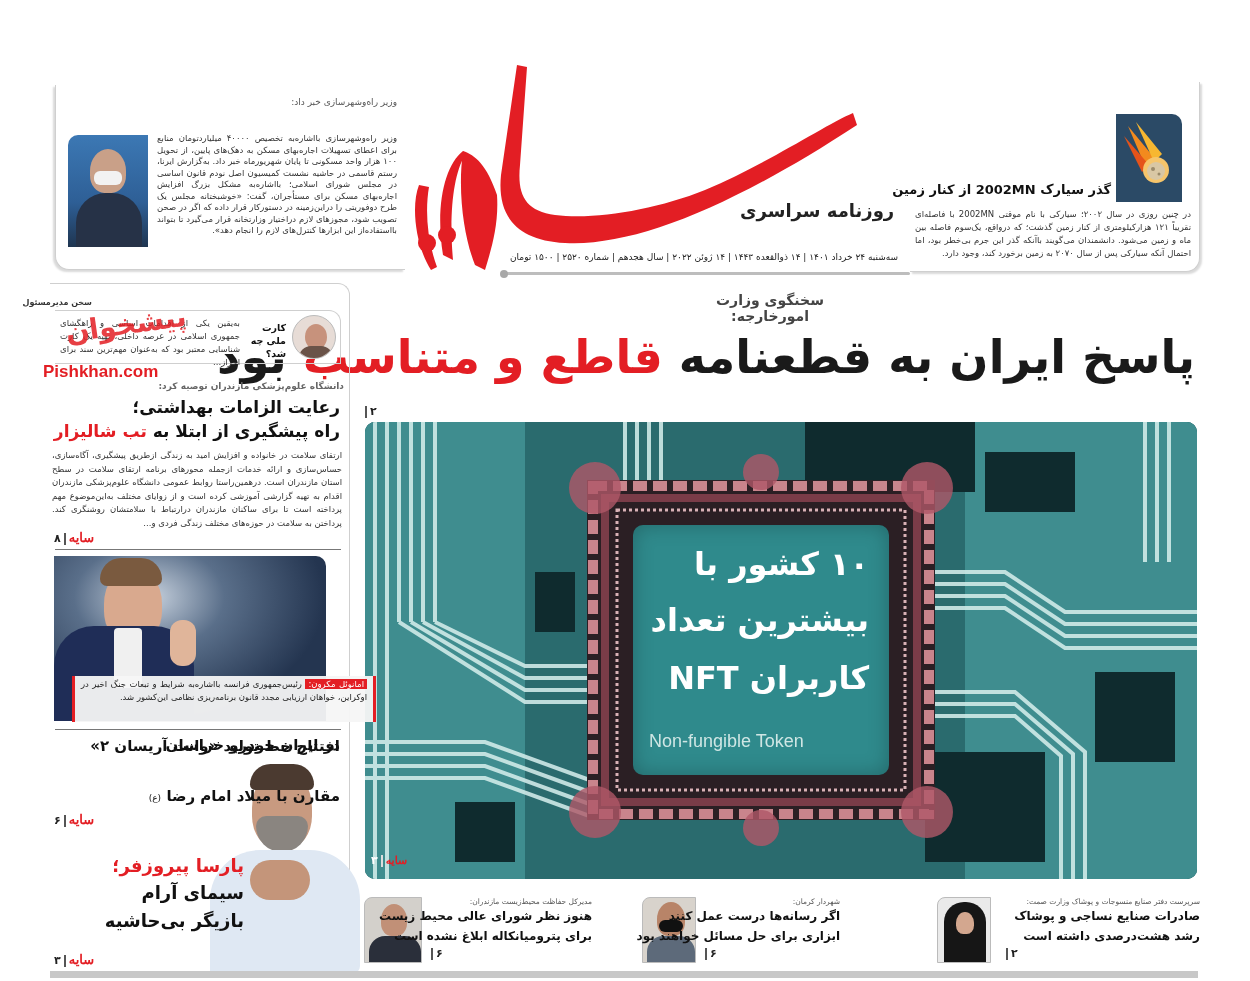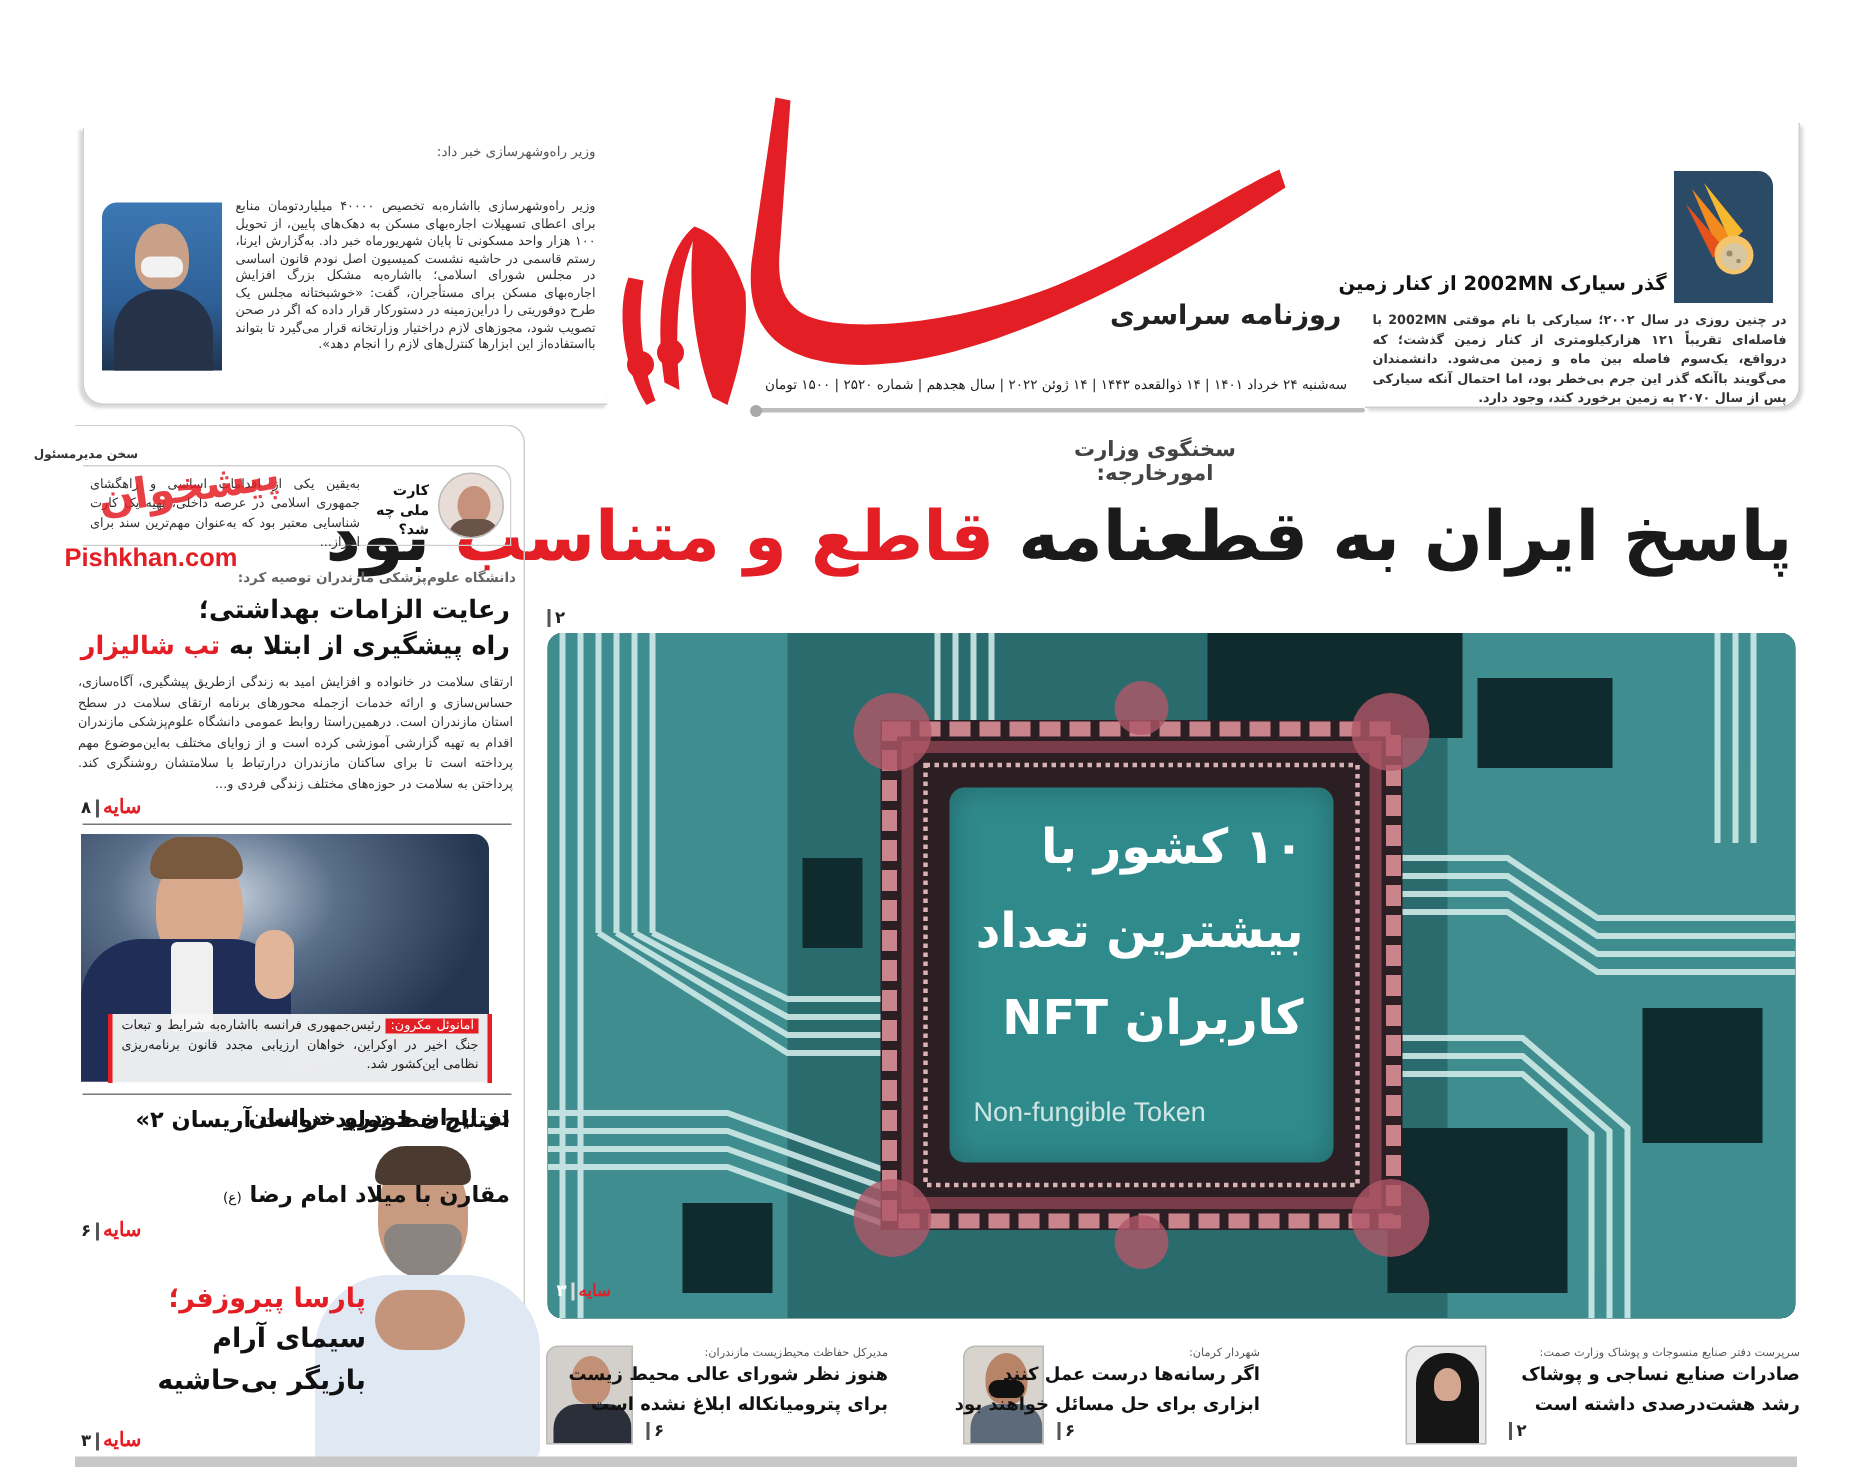--- a/index.html
+++ b/index.html
@@ -52,21 +52,21 @@
       <path d="M12 12 L 40 46 L 30 54 Z" fill="#f28a1e"></path>
       <path d="M20 8 L 46 40 L 38 48 Z" fill="#f7b731"></path>
       <path d="M8 22 L 34 52 L 26 58 Z" fill="#e5531a"></path>
       <circle cx="40" cy="56" r="13" fill="#f6c56b"></circle>
       <circle cx="40" cy="57" r="9" fill="#d9c7a4"></circle>
       <circle cx="37" cy="55" r="2" fill="#9b8a6a"></circle>
       <circle cx="43" cy="60" r="1.5" fill="#9b8a6a"></circle>
     </svg>
   </div>
   <div class="abs hl" style="right:88px; top:100px; font-size:13px; white-space:nowrap;">گذر سیارک 2002MN از کنار زمین</div>
-  <div class="abs body-text" style="right:8px; top:126px; width:276px; font-size:8.5px; line-height:13px;font-weight:bold;">در چنین روزی در سال ۲۰۰۲؛ سیارکی با نام موقتی 2002MN با فاصله‌ای تقریباً ۱۲۱ هزارکیلومتری از کنار زمین گذشت؛ که درواقع، یک‌سوم فاصله بین ماه و زمین می‌شود. دانشمندان می‌گویند باآنکه گذر این جرم بی‌خطر بود، اما احتمال آنکه سیارکی پس از سال ۲۰۷۰ به زمین برخورد کند، وجود دارد.</div>
+  <div class="abs body-text" style="right:8px; top:126px; width:276px; font-size:8.5px; line-height:13px;">در چنین روزی در سال ۲۰۰۲؛ سیارکی با نام موقتی 2002MN با فاصله‌ای تقریباً ۱۲۱ هزارکیلومتری از کنار زمین گذشت؛ که درواقع، یک‌سوم فاصله بین ماه و زمین می‌شود. دانشمندان می‌گویند باآنکه گذر این جرم بی‌خطر بود، اما احتمال آنکه سیارکی پس از سال ۲۰۷۰ به زمین برخورد کند، وجود دارد.</div>
 </div>
 
 <div class="abs box" style="left:55px; top:85px; width:350px; height:185px; border-right:none; border-top:none; border-radius:0 0 0 14px; box-shadow:-2px 2px 2px rgba(0,0,0,0.15);">
   <div class="abs kicker" style="right:8px; top:12px; font-size:9px;">وزیر راه‌وشهرسازی خبر داد:</div>
   <div class="photo" style="left:12px; top:50px; width:80px; height:112px; background:linear-gradient(180deg,#3c78b4 0%,#2e5f96 60%,#1f3550 100%); border-radius:10px 0 0 0;">
     <div class="person" style="left:22px; top:14px; width:36px; height:44px; background:#c9a088;"></div>
     <div class="person" style="left:26px; top:36px; width:28px; height:14px; background:#f2f2f2; border-radius:6px;"></div>
     <div class="person" style="left:8px; top:58px; width:66px; height:60px; background:#263247; border-radius:30px 30px 0 0;"></div>
   </div>
   <div class="abs body-text" style="right:8px; top:48px; width:240px; font-size:8.5px; line-height:11.5px;">وزیر راه‌وشهرسازی بااشاره‌به تخصیص ۴۰۰۰۰ میلیاردتومان منابع برای اعطای تسهیلات اجاره‌بهای مسکن به دهک‌های پایین، از تحویل ۱۰۰ هزار واحد مسکونی تا پایان شهریورماه خبر داد. به‌گزارش ایرنا، رستم قاسمی در حاشیه نشست کمیسیون اصل نودم قانون اساسی در مجلس شورای اسلامی؛ بااشاره‌به مشکل بزرگ افزایش اجاره‌بهای مسکن برای مستأجران، گفت: «خوشبختانه مجلس یک طرح دوفوریتی را دراین‌زمینه در دستورکار قرار داده که اگر در صحن تصویب شود، مجوزهای لازم دراختیار وزارتخانه قرار می‌گیرد تا بتواند بااستفاده‌از این ابزارها کنترل‌های لازم را انجام دهد».</div>
@@ -181,21 +181,21 @@
 </div>
 <div class="abs" style="left:55px; top:549px; width:286px; height:1px; background:#777;"></div>
 
 <div class="photo" style="left:54px; top:556px; width:272px; height:165px; background:radial-gradient(ellipse at 35% 25%, #c9d3df 0%, #5a6f8a 30%, #243550 70%); border-radius:0 10px 0 0;">
   <div class="person" style="left:50px; top:10px; width:58px; height:76px; background:#d9a98e;"></div>
   <div class="person" style="left:46px; top:2px; width:62px; height:28px; background:#7a5a3f; border-radius:30px 30px 10px 10px;"></div>
   <div class="person" style="left:0px; top:70px; width:140px; height:100px; background:#1f2d57; border-radius:40px 40px 0 0;"></div>
   <div class="person" style="left:60px; top:72px; width:28px; height:60px; background:#f0f0f0; border-radius:4px;"></div>
   <div class="person" style="left:116px; top:64px; width:26px; height:46px; background:#e0b59a; border-radius:12px;"></div>
 </div>
-<div class="abs" style="left:72px; top:676px; width:256px; height:46px; background:rgba(245,245,245,0.95); border-left:3px solid #e31e24; border-right:3px solid #e31e24; padding:2px 6px;">
+<div class="abs" style="left:72px; top:676px; width:304px; height:46px; background:rgba(245,245,245,0.95); border-left:3px solid #e31e24; border-right:3px solid #e31e24; padding:2px 6px;">
   <div class="body-text" style="font-size:8.5px; line-height:13px; color:#222;">
     <span style="background:#e31e24; color:#fff; padding:0 3px;">امانوئل مکرون:</span>
     <span>رئیس‌جمهوری فرانسه بااشاره‌به شرایط و تبعات جنگ اخیر در اوکراین، خواهان ارزیابی مجدد قانون برنامه‌ریزی نظامی این‌کشور شد.</span>
   </div>
 </div>
 <div class="abs" style="left:55px; top:729px; width:286px; height:1px; background:#777;"></div>
 
 <div class="photo" style="left:200px; top:764px; width:160px; height:210px; background:transparent;">
   <div class="person" style="left:52px; top:4px; width:60px; height:80px; background:#c89a80;"></div>
   <div class="person" style="left:50px; top:0px; width:64px; height:26px; background:#4b3a30; border-radius:30px 30px 8px 8px;"></div>

